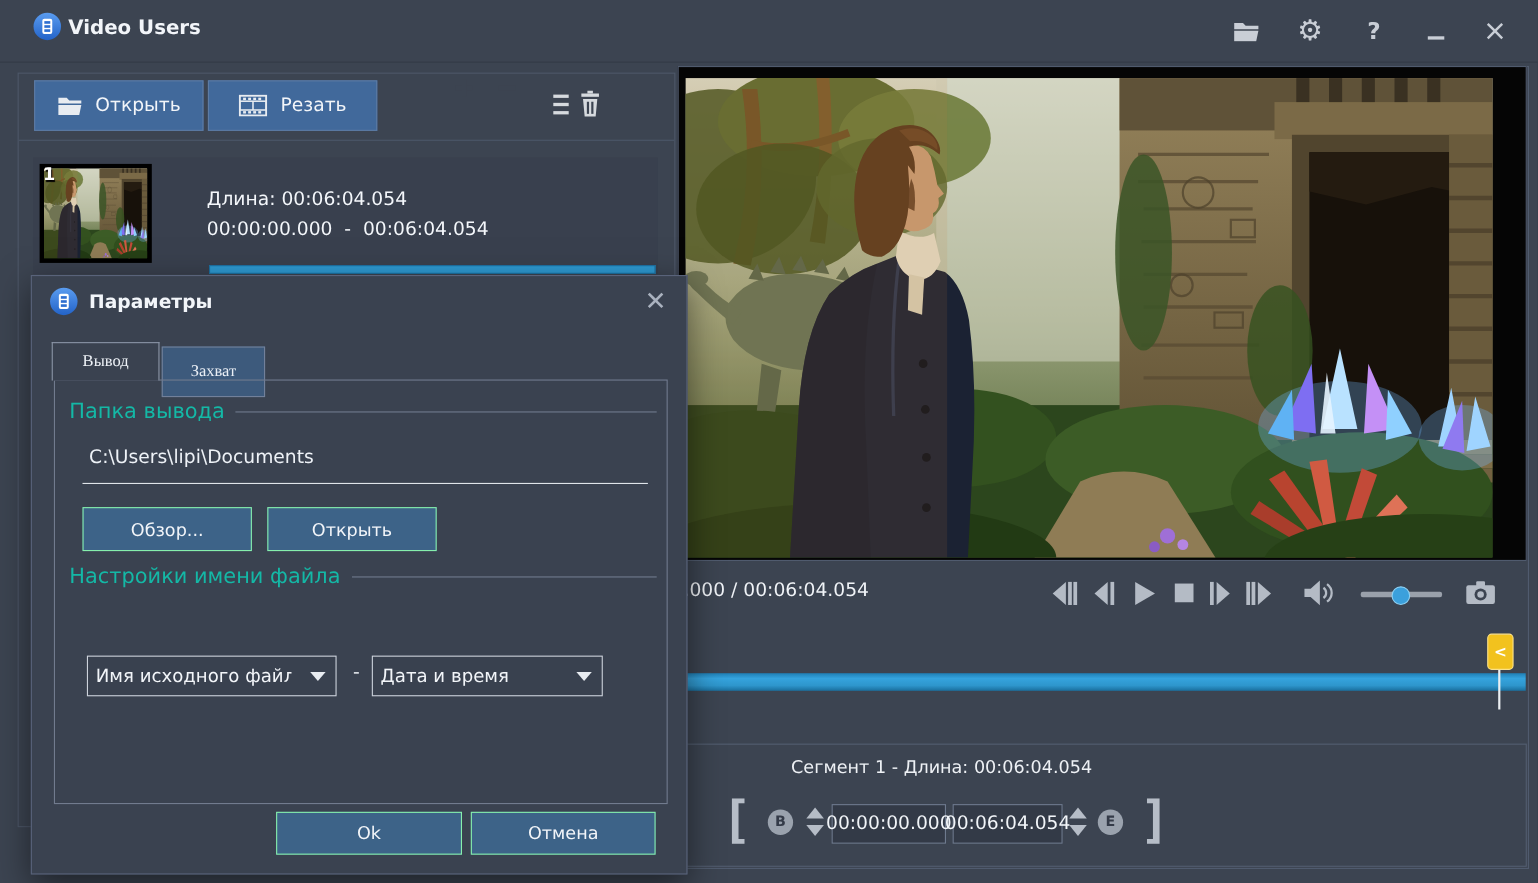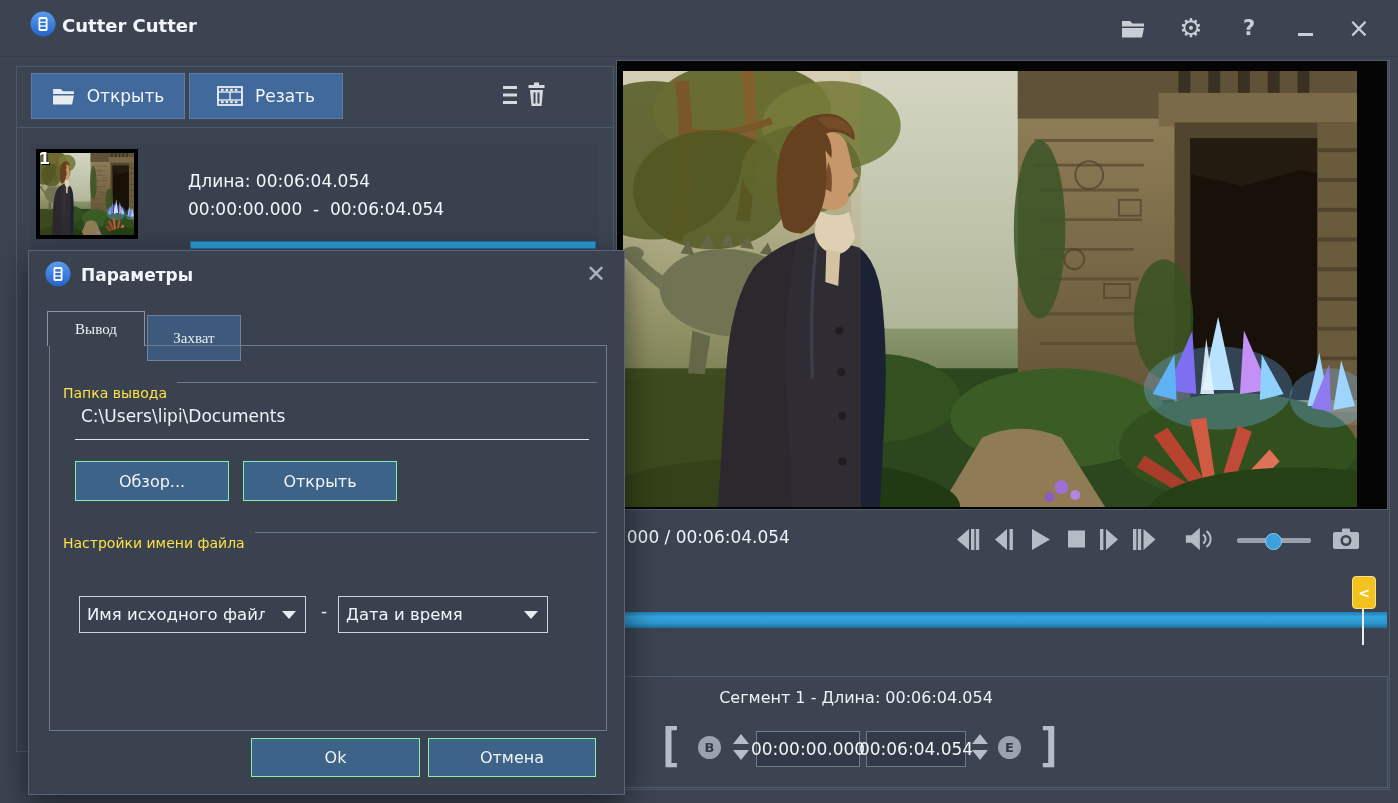--- a/index.html
+++ b/index.html
@@ -51,21 +51,21 @@
   
   .dialog{left:28px;top:250px;width:595px;height:543px;background:#3a4250;border:1px solid #59637a;box-shadow:0 10px 30px rgba(0,0,0,.5);z-index:50;}
   .dlg-title{left:52px;top:14px;font-size:17px;font-weight:bold;color:#f2f5f9;}
   .dlg-close{left:552px;top:8px;width:30px;height:30px;display:flex;align-items:center;justify-content:center;color:#aab2bf;font-size:24px;cursor:pointer;}
   .tab{display:flex;align-items:center;justify-content:center;font-size:15px;cursor:pointer;box-sizing:border-box;font-family:Liberation Serif, serif;}
   .tab-active{left:18px;top:60px;width:98px;height:35px;background:#3a4250;border:1px solid #8b95a7;border-bottom:none;z-index:2;color:#eef2f7;}
   .tab-idle{left:118px;top:64px;width:94px;height:46px;background:#3d5a7c;border:1px solid #72809a;color:#e9eef5;}
   .tab-frame{left:20px;top:94px;width:556px;height:384px;border:1px solid #717b8e;}
   .grp{display:flex;align-items:center;gap:10px;}
   .grp-line{flex:1;border-top:1px solid #6f7a8e;}
-  .grp-label{font-size:14px;color:#fde047;white-space:nowrap;margin-top:22px;}
+  .grp-label{font-size:19px;color:#14b8a6;white-space:nowrap;}
   .path-underline{border-bottom:1px solid #dfe4ea;}
   .combo{height:37px;border:1px solid #cdd3dc;display:flex;align-items:center;box-sizing:border-box;cursor:pointer;background:#39414f;}
   .combo-text{font-size:16.5px;color:#f2f5f9;padding-left:7px;overflow:hidden;white-space:nowrap;}
   .combo-arrow{width:0;height:0;border-left:7px solid transparent;border-right:7px solid transparent;border-top:8px solid #e8ecf1;margin-left:auto;margin-right:9px;}
   svg{display:block;}
 </style>
 </head>
 <body>
 
 <svg width="0" height="0" style="position:absolute">
@@ -179,21 +179,21 @@
       <path d="M196 48 Q214 42 227 54 Q232 60 231 66 Q220 56 206 58 Z" fill="#6b4625"></path>
       <rect width="240" height="440" fill="#c97f3a" opacity=".12"></rect>
     </symbol>
   </defs>
 </svg>
 
 <div class="abs titlebar">
   <svg class="abs" style="left:30px;top:11px" width="26" height="26" viewBox="0 0 26 26">
       <use href="#applogo"></use>
     </svg>
-  <span class="abs app-title">Cutter Cutter</span>
+  <span class="abs app-title">Video Users</span>
   <span class="abs tb-icon" style="left:1118px">
     <svg width="24" height="19" viewBox="0 0 24 19" fill="#c9ced6">
         <path d="M1 2h8l2.4 2.5H23v3H1z"></path>
         <path d="M1 9h22l-2 9.5H1z"></path>
       </svg>
   </span>
   <span class="abs tb-icon" style="left:1176px;font-size:26px">⚙</span>
   <span class="abs tb-icon" style="left:1234px;font-size:21px;font-weight:bold">?</span>
   <span class="abs tb-icon" style="left:1290px">
     <span style="display:block;width:15px;height:3px;background:#c9ced6;margin-top:12px"></span>

